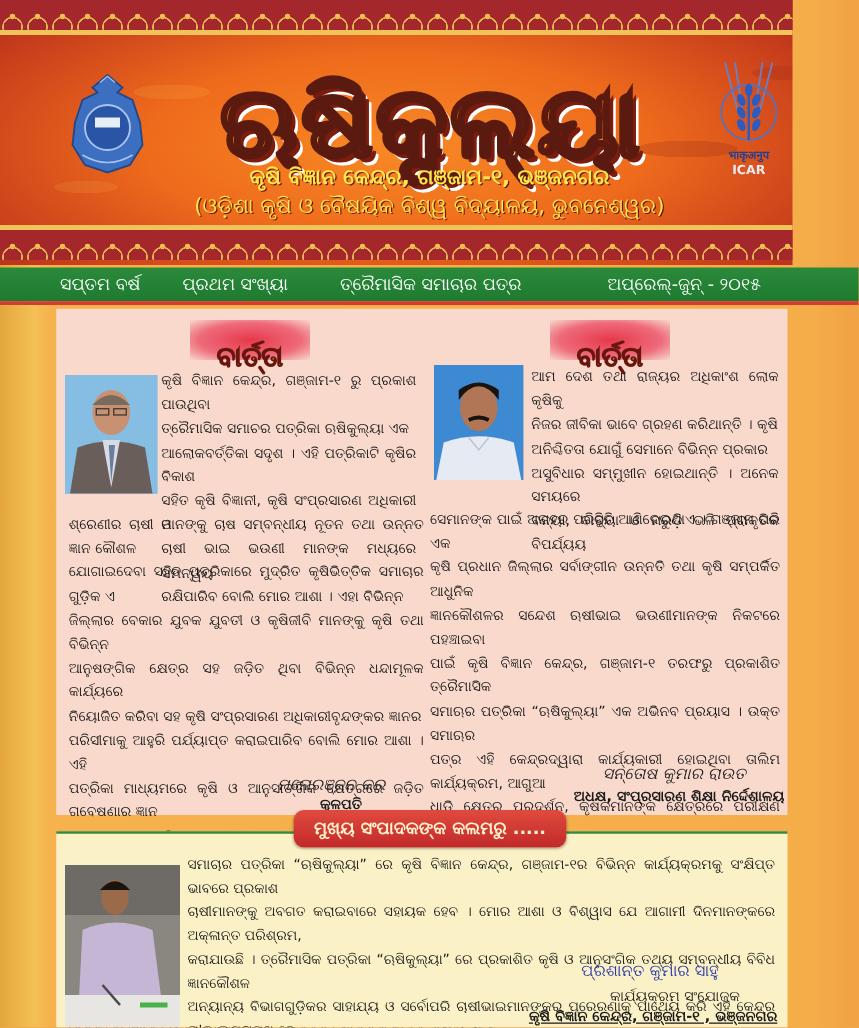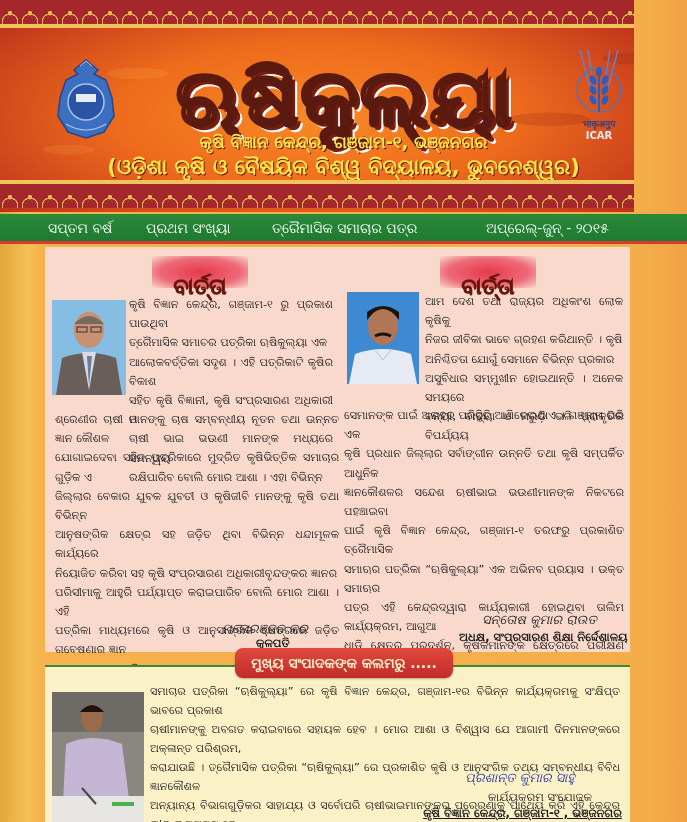--- a/index.html
+++ b/index.html
@@ -62,21 +62,21 @@
     background-clip: text;
     -webkit-text-fill-color: transparent;
   }
   .subtitle-1 {
     position: absolute; left: 0; top: 132px; width: 687px; text-align: center;
     font-size: 17px; font-weight: bold; color: #ffe84a;
     text-shadow: 1px 1px 0 #6a1410;
   }
   .subtitle-2 {
     position: absolute; left: 0; top: 155px; width: 687px; text-align: center;
-    font-size: 21px; font-weight: bold; color: #ffe84a;
+    font-size: 17px; font-weight: normal; color: #ffe84a;
     text-shadow: 1px 1px 0 #6a1410;
   }
   
   .info-bar {
     position: absolute; left: 0; top: 214px; width: 687px; height: 30px;
     background: linear-gradient(180deg, #2a8a3a 0%, #1e7a30 100%);
     border-bottom: 3px solid #d83a32;
     display: flex; align-items: center;
     color: #ffffff; font-size: 14px;
   }
@@ -123,21 +123,21 @@
     box-shadow: 0 1px 2px rgba(0,0,0,0.3);
     display: flex; align-items: center; justify-content: center;
     color: #fff3cc; font-size: 14px; font-weight: bold;
   }
   .editor-text {
     position: absolute; left: 150px; top: 682px; width: 470px;
     font-size: 11.2px; line-height: 19px; color: #1a1a1a; text-align: justify;
   }
   .editor-sig {
     position: absolute; left: 465px; top: 770px;
-    font-family: "DejaVu Serif", serif; font-style: italic; font-size: 13px; color: #2a3aa8;
+    font-family: "DejaVu Serif", serif; font-size: 13px; color: #2a3aa8;
   }
   .editor-title-1 {
     position: absolute; left: 455px; top: 790px; width: 170px; text-align: center;
     font-size: 11.5px; font-weight: normal; color: #1a1a1a;
   }
   .editor-title-2 {
     position: absolute; left: 415px; top: 806px; width: 215px; text-align: center;
     font-size: 11.5px; font-weight: bold; color: #1a1a1a; text-decoration: underline;
   }
 </style>

